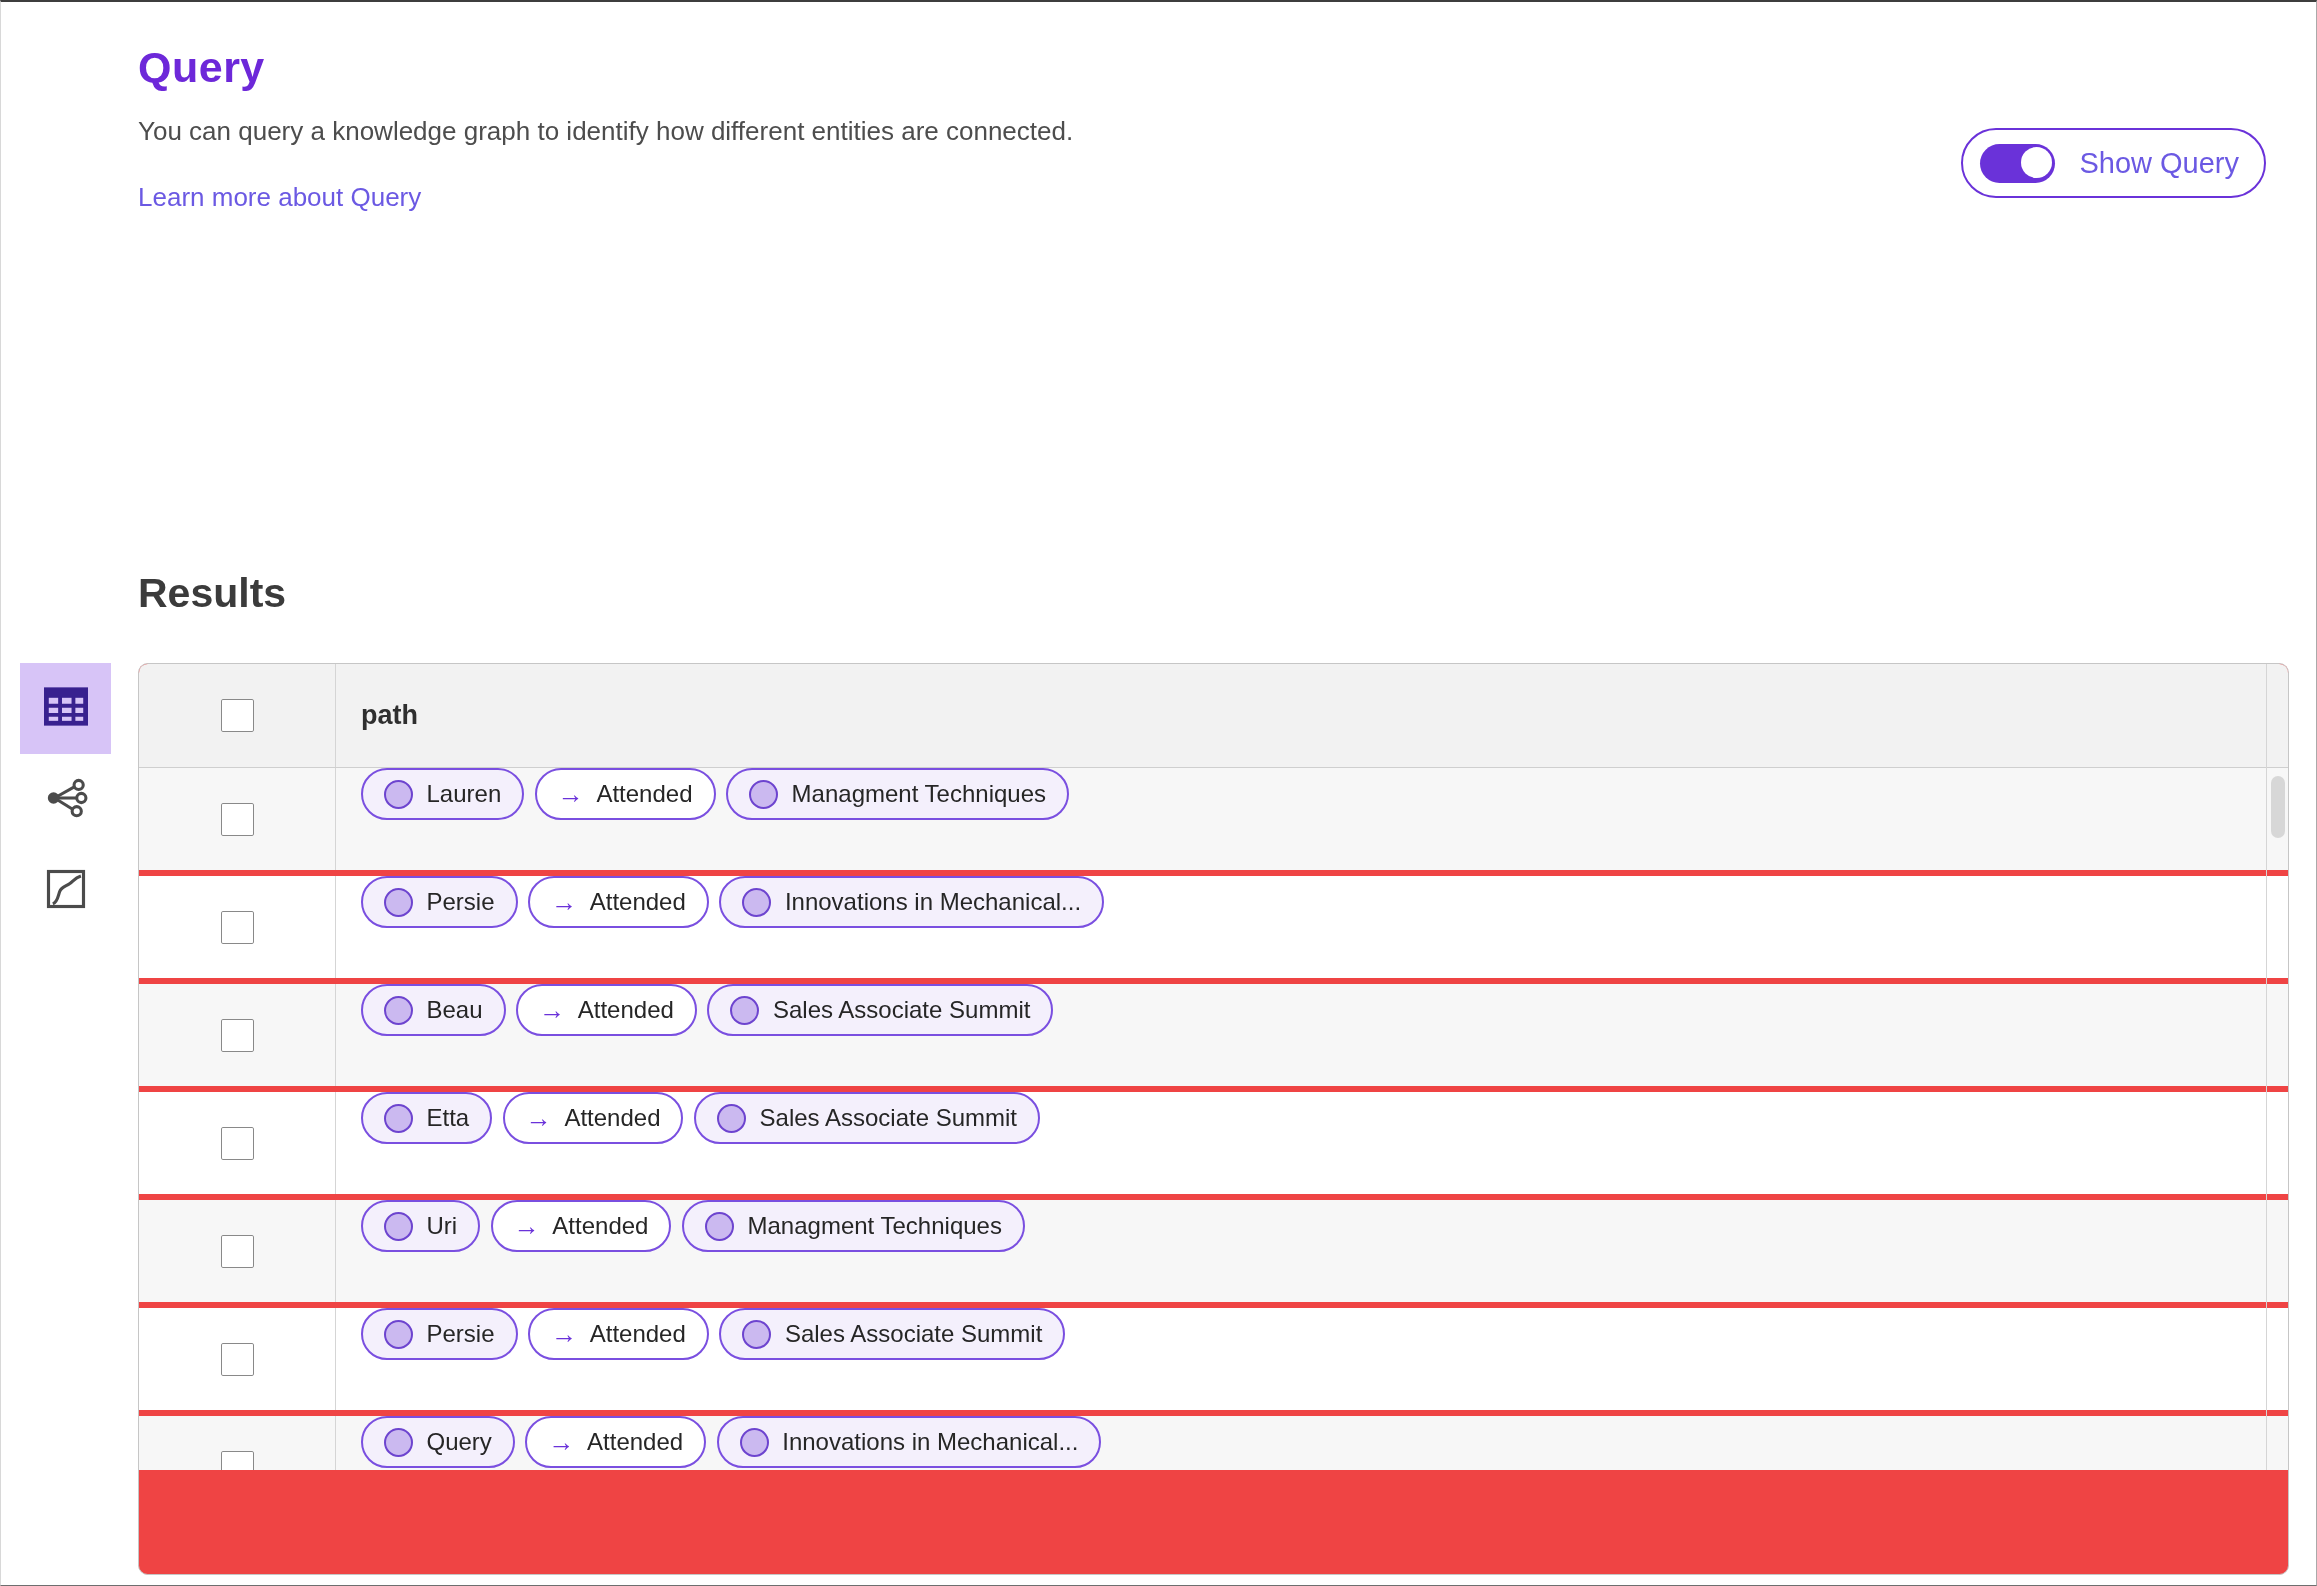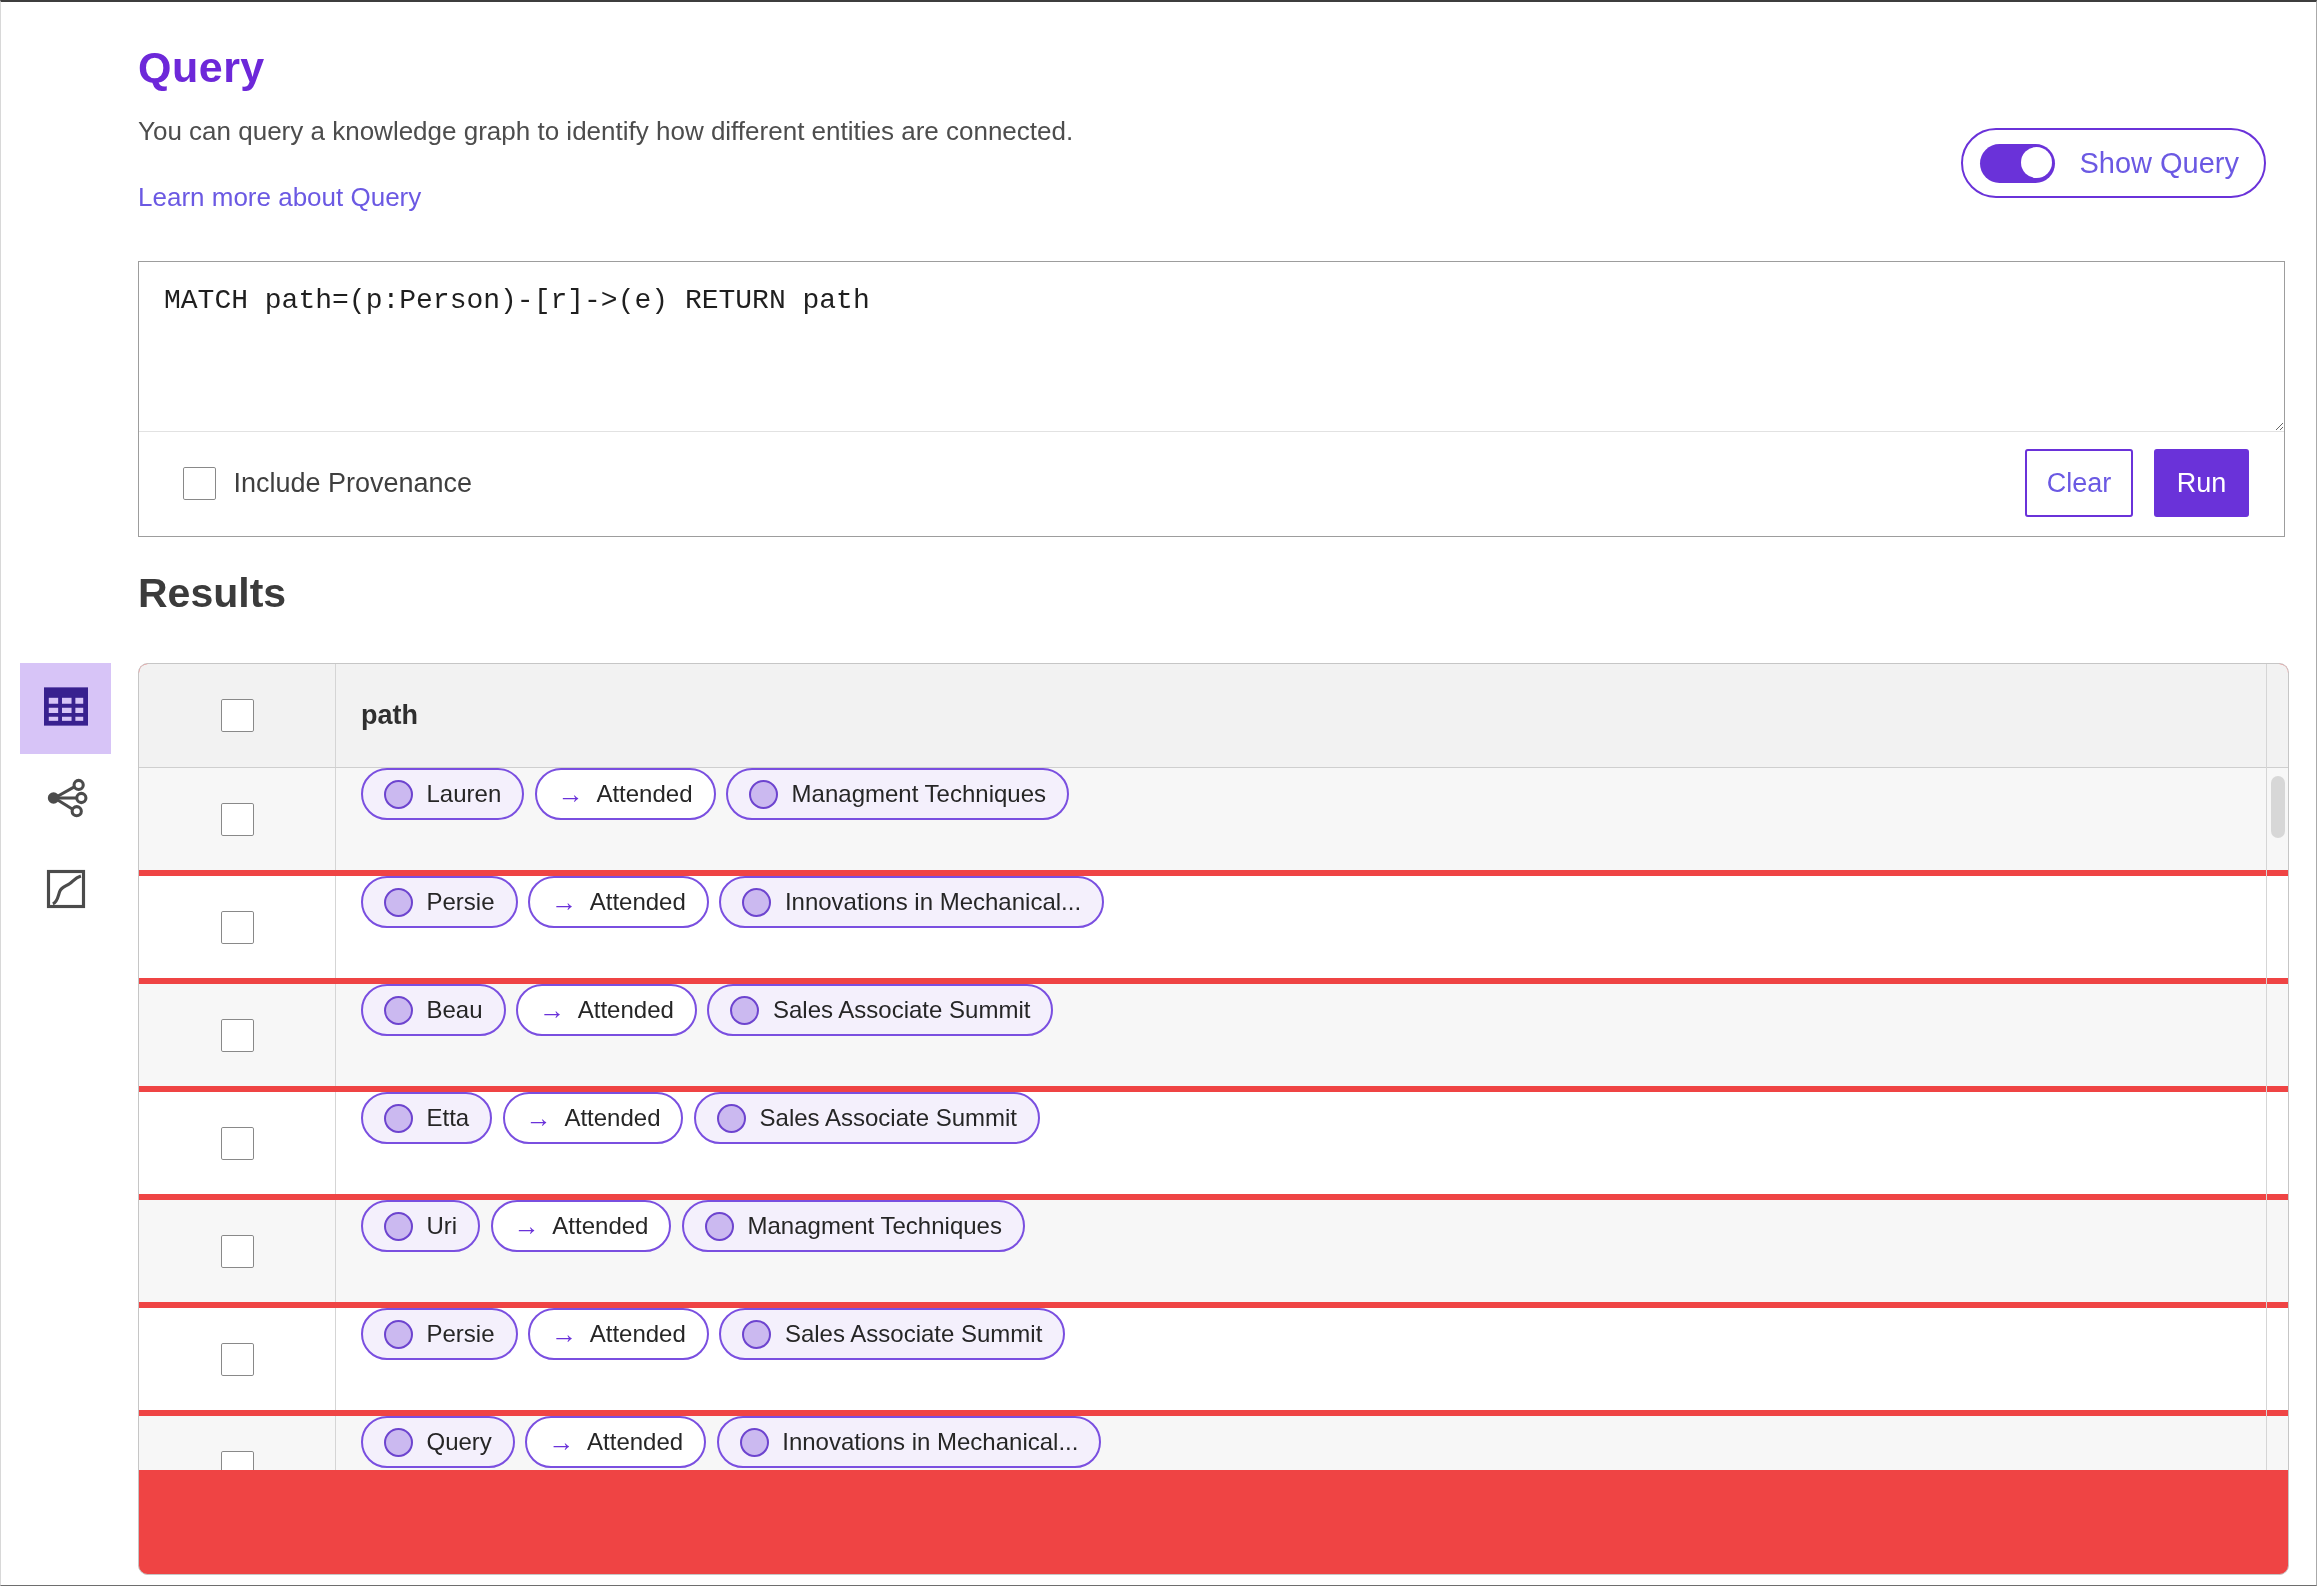--- a/index.html
+++ b/index.html
@@ -170,30 +170,20 @@
   <div class="query-desc">You can query a knowledge graph to identify how different entities are connected.</div>
   <a class="learn-more" href="#">Learn more about Query</a>
 
   <div class="show-query-pill">
     <span class="toggle-track">
         <span class="toggle-knob"></span>
       </span>
     <span class="show-query-label">Show Query</span>
   </div>
 
-  <div class="query-box">
-    <textarea class="query-textarea" spellcheck="false" style="">MATCH path=(p:Person)-[r]-&gt;(e) RETURN path</textarea>
-    <div class="query-footer">
-      <div class="checkbox"></div>
-      <span class="provenance-label">Include Provenance</span>
-      <div class="footer-spacer"></div>
-      <button class="btn btn-clear">Clear</button>
-      <button class="btn btn-run">Run</button>
-    </div>
-  </div>
 
   <div class="results-title">Results</div>
 
   <div class="view-switcher">
     <div class="view-item selected">
       <span>
         <svg width="44" height="39" viewBox="0 0 23 20">
           <rect x="1.25" y="1.25" width="20.5" height="17.5" fill="none" stroke="#38218f" stroke-width="2.5"></rect>
           <rect x="1.25" y="1.25" width="20.5" height="4.2" fill="#38218f"></rect>
           <line x1="1" y1="9.6" x2="22" y2="9.6" stroke="#38218f" stroke-width="2"></line>

